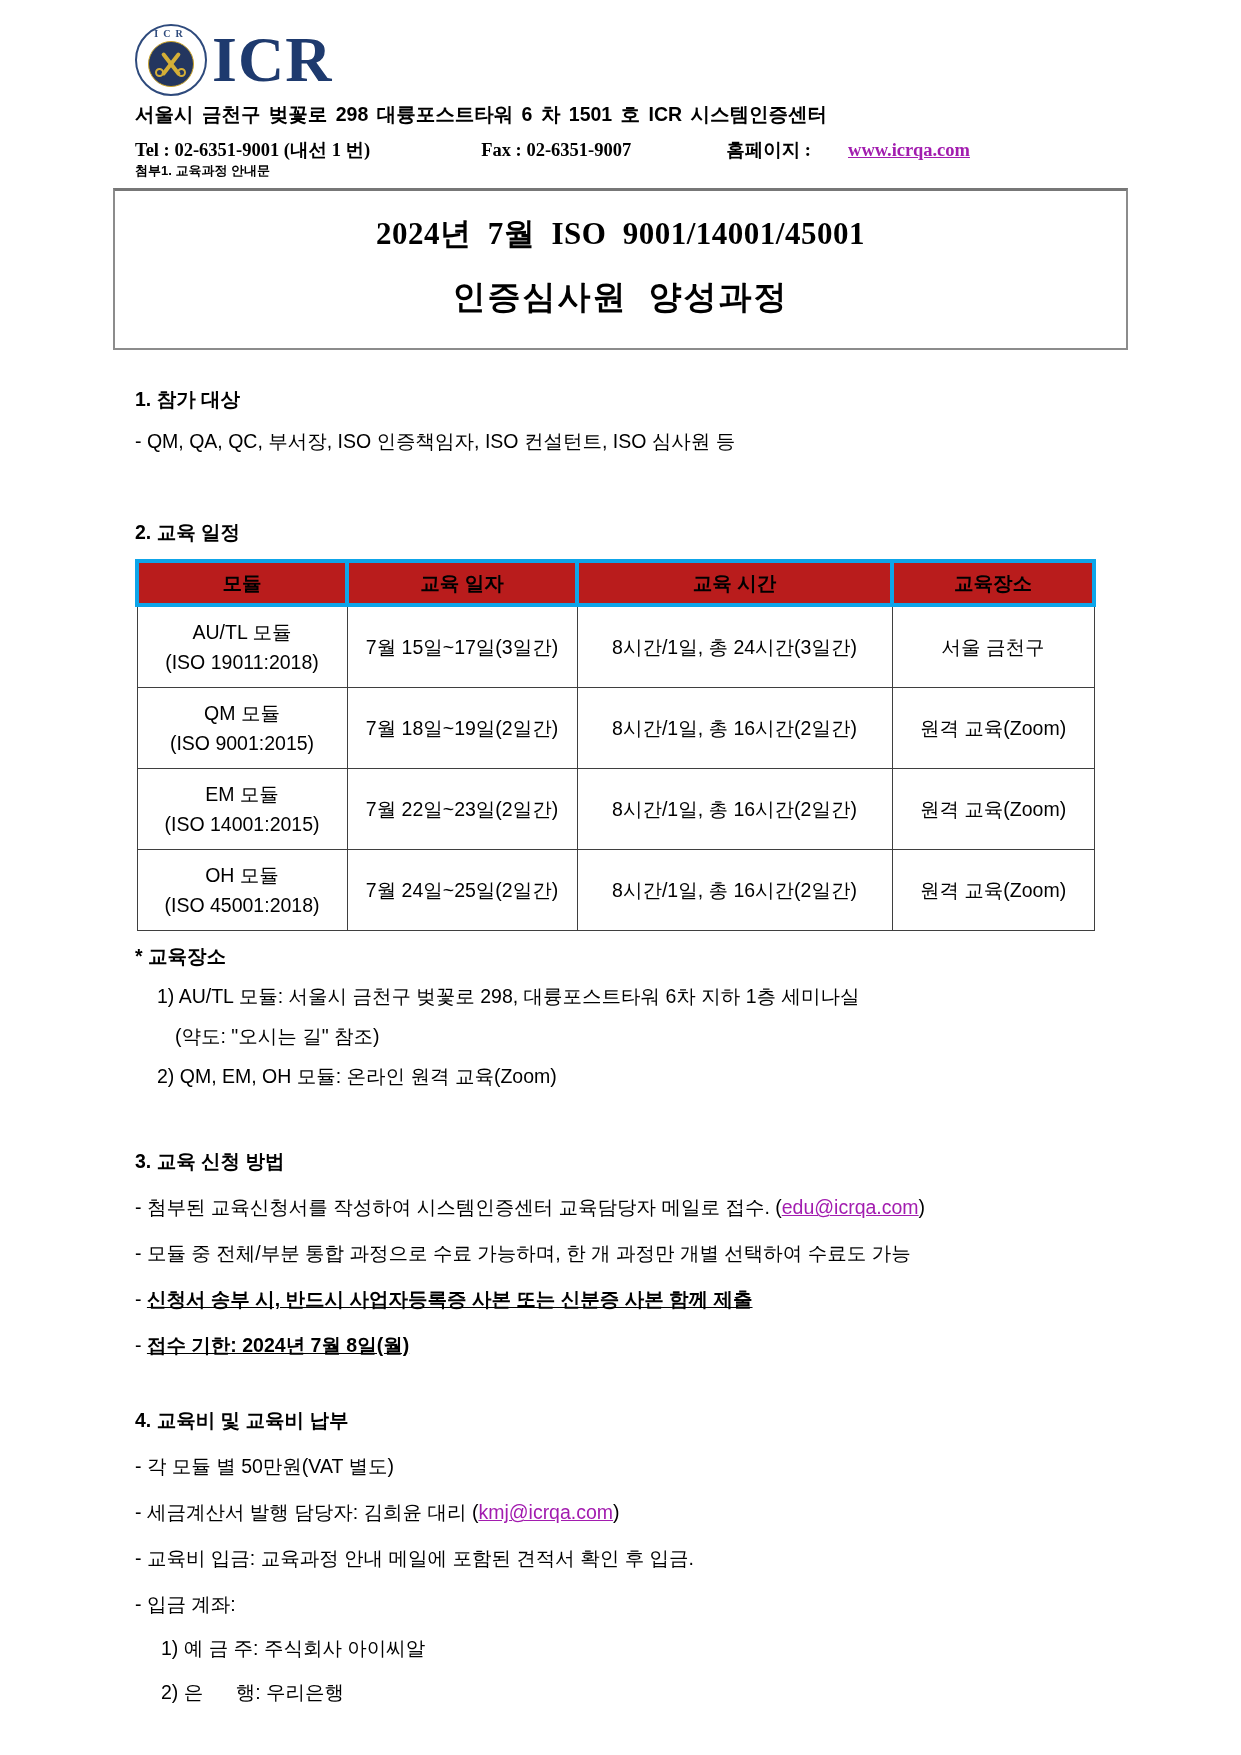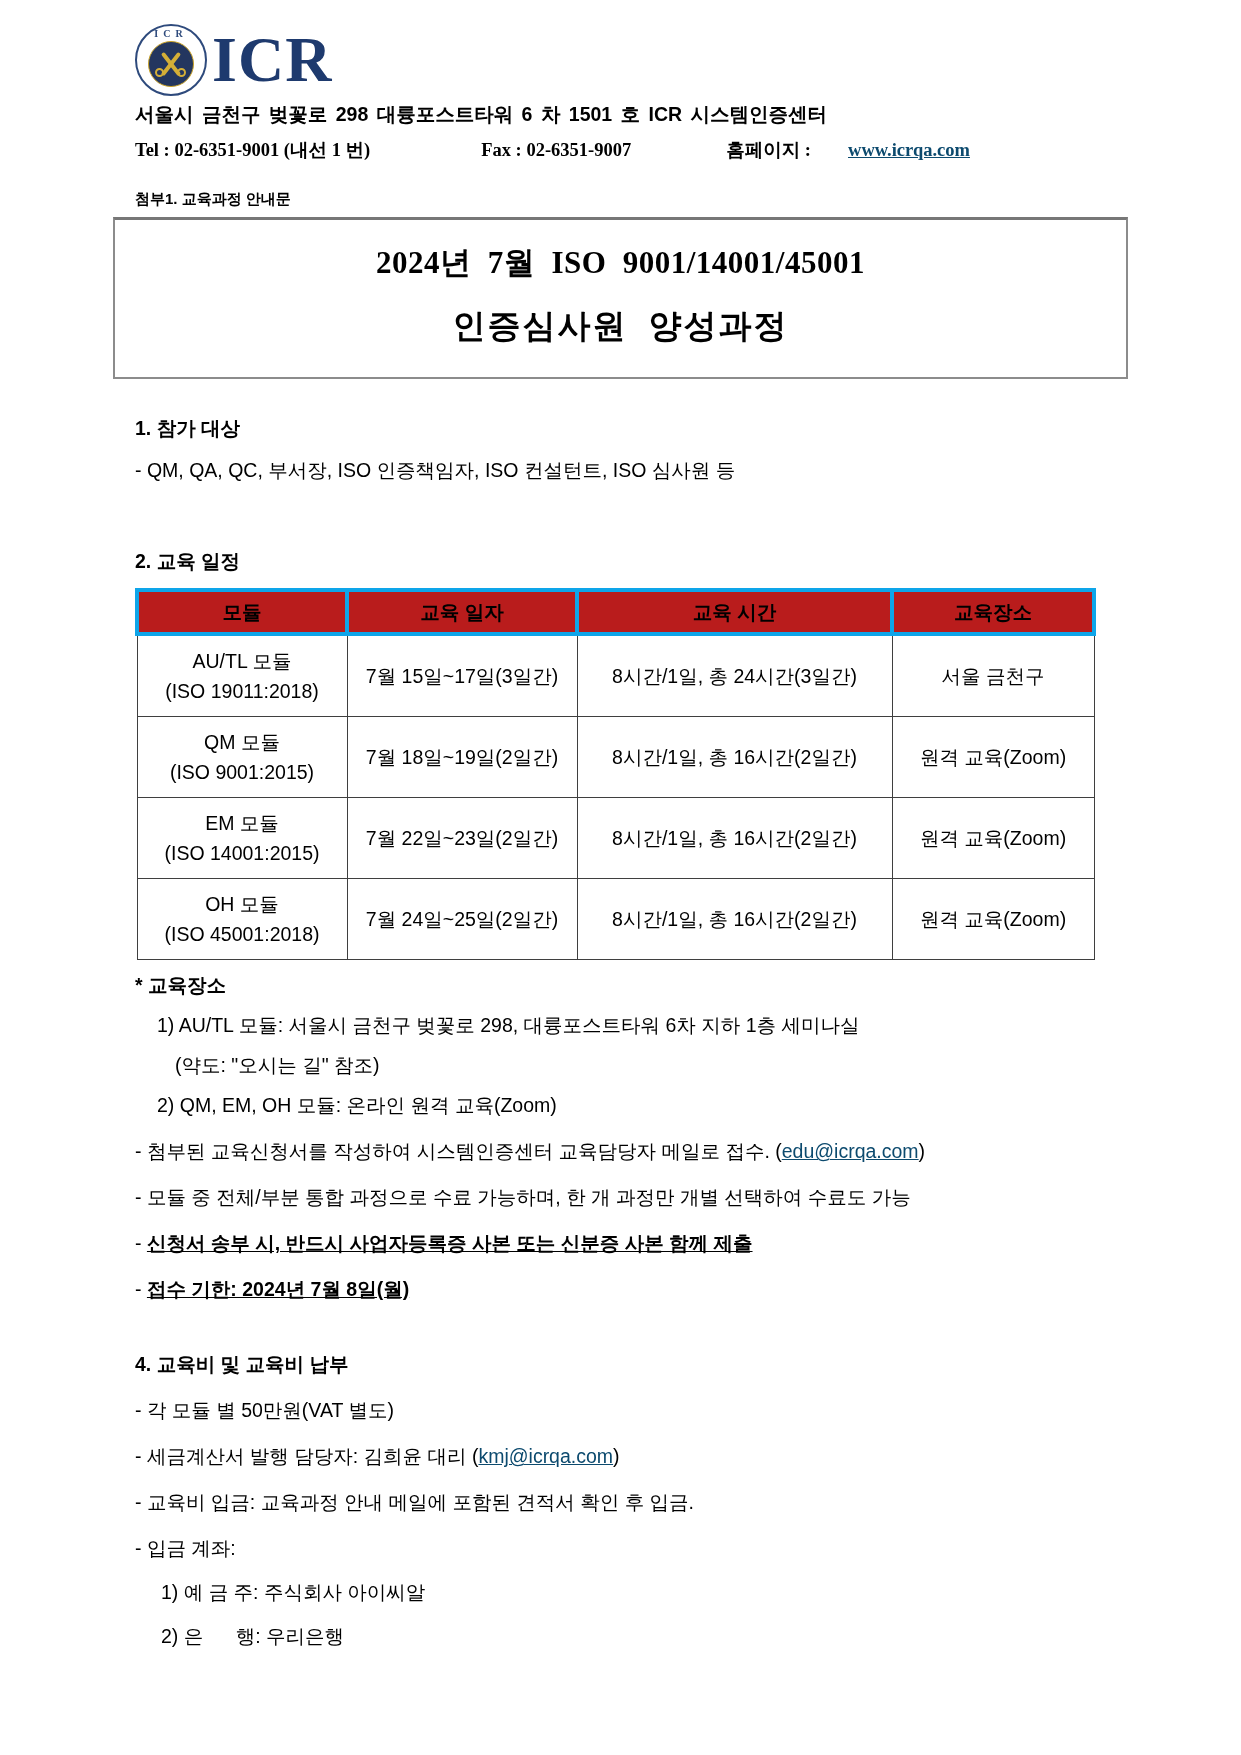--- a/index.html
+++ b/index.html
@@ -22,24 +22,24 @@
   .emblem .keyhead1{left:20px;top:44px;}
   .emblem .keyhead2{left:42px;top:44px;}
   .icr-word{font-family:"Liberation Serif",serif;font-weight:bold;font-size:64px;line-height:1;
             color:#1e3a6e;letter-spacing:1px;}
 
   
   .hdr-address{font-family:Liberation Sans, sans-serif;font-weight:bold;font-size:19.5px;word-spacing:3px;line-height:1.3;}
   .hdr-contact{font-family:"Liberation Serif",serif;font-weight:bold;font-size:18.5px;margin-top:10px;display:flex;align-items:baseline;gap:37px;}
   .hdr-contact .tel{margin-right:74px;}
   .hdr-contact .fax{margin-right:58px;}
-  .link{color:#0c4a6e;text-decoration:underline;cursor:pointer;}
+  .link{color:#a21caf;text-decoration:underline;cursor:pointer;}
   a.link{font-weight:inherit;}
 
-  .attach{margin-top:28px;font-size:15px;font-weight:bold;}
+  .attach{margin-top:0;font-size:13px;font-weight:bold;}
 
   
   .title-box{margin-left:-22px;width:1015px;box-sizing:border-box;margin-top:8px;
              border:2px solid #8c8c8c;border-top:3px solid #777;padding:22px 0 28px;text-align:center;}
   .title-line1{font-family:"Liberation Serif",serif;font-weight:bold;font-size:31px;word-spacing:8px;letter-spacing:0.5px;}
   .title-line2{font-weight:bold;font-size:33px;margin-top:20px;letter-spacing:2px;word-spacing:10px;}
 
   .sec-heading{font-size:19.5px;font-weight:bold;}
   .mt-sec1{margin-top:36px;}
   .mt-sec2{margin-top:64px;}
@@ -158,20 +158,21 @@
       </tbody>
     </table>
 
     <div class="notes">
       <div class="star">* 교육장소</div>
       <div class="note-line">1) AU/TL 모듈: 서울시 금천구 벚꽃로 298, 대륭포스트타워 6차 지하 1층 세미나실</div>
       <div class="note-line note-sub">(약도: "오시는 길" 참조)</div>
       <div class="note-line">2) QM, EM, OH 모듈: 온라인 원격 교육(Zoom)</div>
     </div>
 
+    <div class="sec-heading mt-sec3">3. 교육 신청 방법</div>
 
     <div class="bullet"><span>- 첨부된 교육신청서를 작성하여 시스템인증센터 교육담당자 메일로 접수. (</span><a class="link">edu@icrqa.com</a><span>)</span></div>
 
     <div class="bullet">- 모듈 중 전체/부분 통합 과정으로 수료 가능하며, 한 개 과정만 개별 선택하여 수료도 가능</div>
 
     <div class="bullet"><span>- </span><span class="u-bold">신청서 송부 시, 반드시 사업자등록증 사본 또는 신분증 사본 함께 제출</span></div>
 
     <div class="bullet"><span>- </span><span class="u-bold">접수 기한: 2024년 7월 8일(월)</span></div>
 
     <div class="sec-heading mt-sec4">4. 교육비 및 교육비 납부</div>

